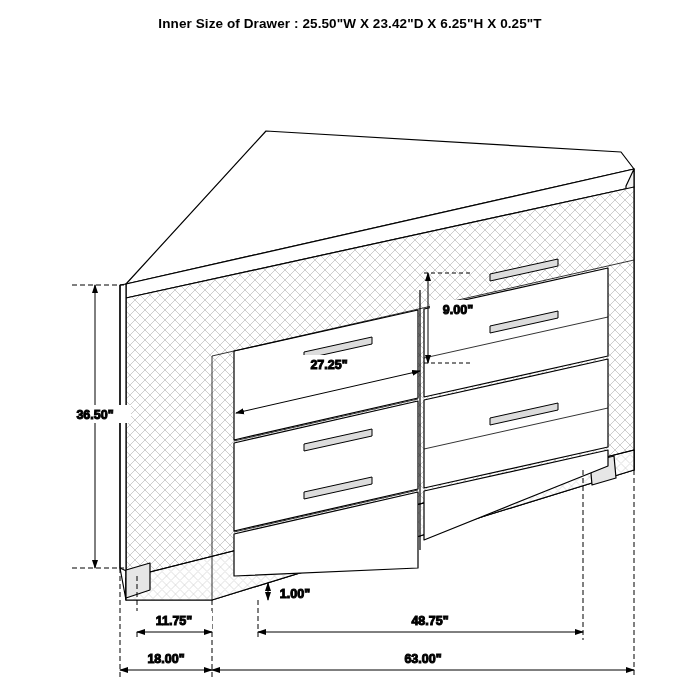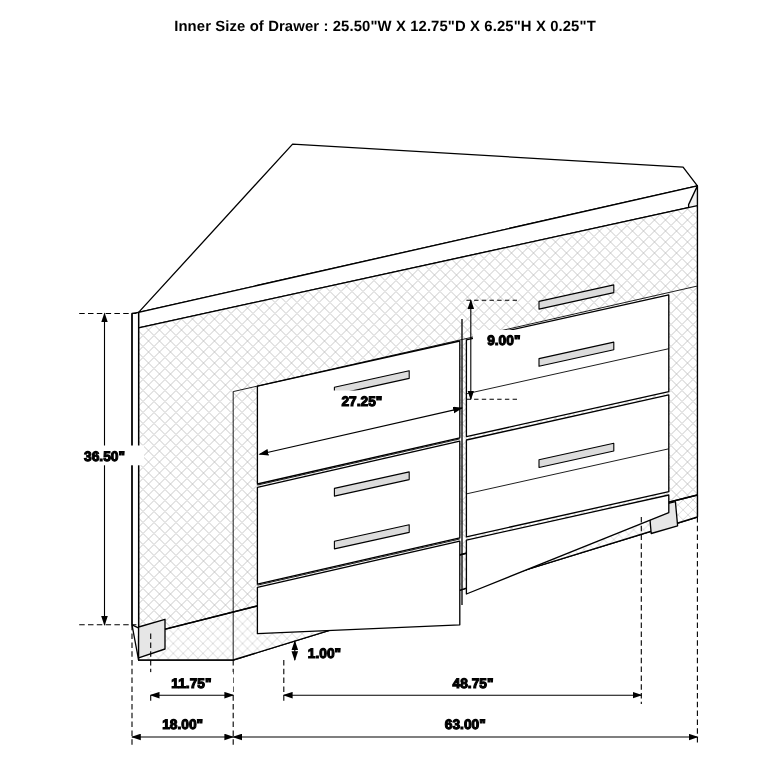--- a/index.html
+++ b/index.html
@@ -43,21 +43,21 @@
     font-size: 12.5px;
     font-weight: bold;
     fill: #000000;
   }
 </style>
 </head>
 <body>
 
 <div id="stage">
 
-  <div class="title">Inner Size of Drawer : 25.50"W X 12.75"D X 6.25"H X 0.25"T</div>
+  <div class="title">Inner Size of Drawer : 25.50"W X 23.42"D X 6.25"H X 0.25"T</div>
 
   <svg class="diagram" viewBox="0 0 700 700">
     <defs>
       <pattern id="diamondTex" width="10" height="10" patternUnits="userSpaceOnUse">
         <rect width="10" height="10" fill="#ffffff"></rect>
         <path d="M5 0 L10 5 L5 10 L0 5 Z" fill="none" stroke="#b9b9b9" stroke-width="0.7"></path>
       </pattern>
       <pattern id="diamondTexLight" width="9" height="9" patternUnits="userSpaceOnUse">
         <rect width="9" height="9" fill="#ffffff"></rect>
         <path d="M4.5 0 L9 4.5 L4.5 9 L0 4.5 Z" fill="none" stroke="#c9c9c9" stroke-width="0.6"></path>

